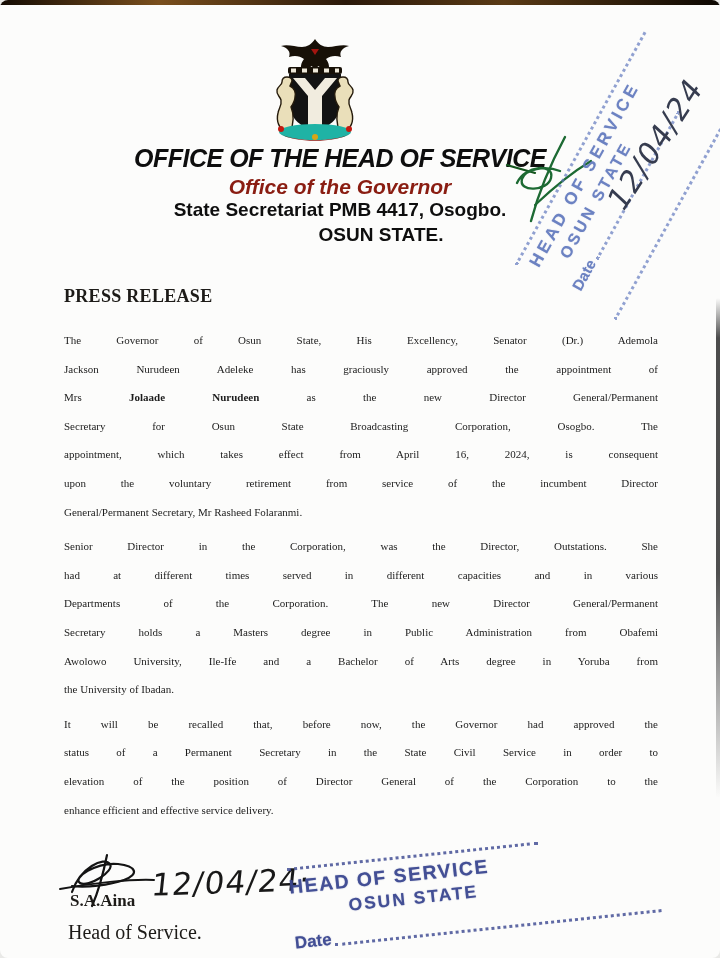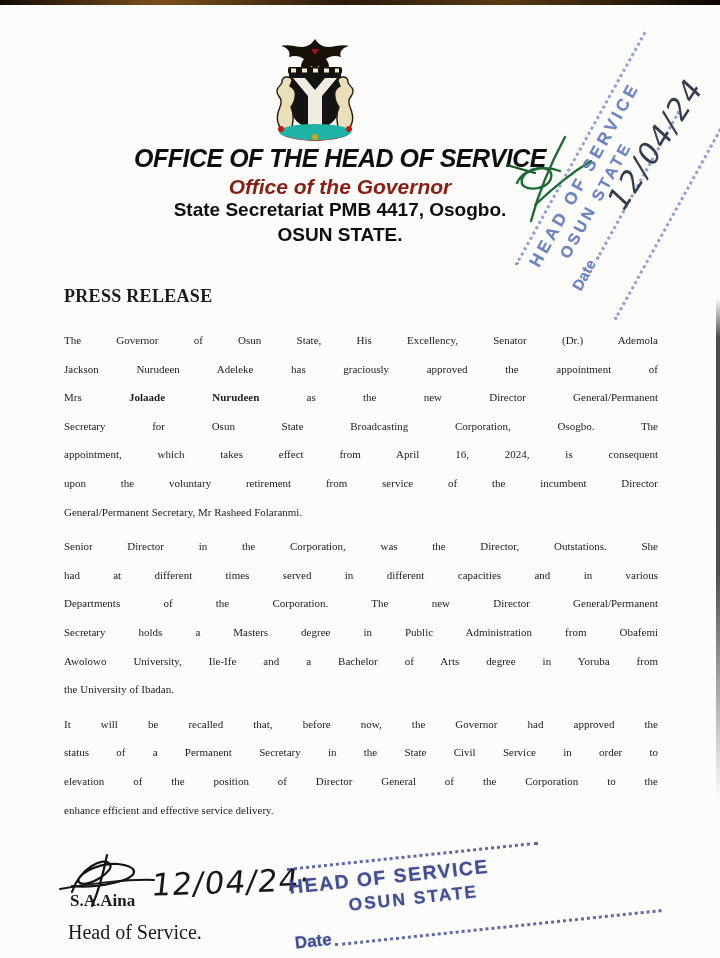--- a/index.html
+++ b/index.html
@@ -1,34 +1,35 @@
 <!DOCTYPE html>
 <html><head>
 <meta charset="utf-8">
 <style>
   html,body{margin:0;padding:0;background:#e9e9e7;}
   .page{
     position:relative;width:720px;height:958px;overflow:hidden;
     background:#fcfcfb;color:#1d1b18;
     font-family:"Liberation Serif",serif;
+    border-radius:8px;
   }
   
   .edge-top{position:absolute;top:0;left:0;width:100%;height:5px;
     background:linear-gradient(90deg,#140b03,#7a4f1d 22%,#2b190a 48%,#5a3a15 70%,#0c0702);}
   .edge-right{position:absolute;right:0;top:298px;width:4px;height:500px;border-radius:2px;
     background:linear-gradient(to bottom,rgba(40,40,40,0),rgba(45,45,45,.85) 8%,rgba(60,60,60,.9) 55%,rgba(90,90,90,0));}
 
   
   .emblem{position:absolute;left:250px;top:36px;width:130px;height:106px;}
   .hdr{position:absolute;left:0;width:680px;text-align:center;
     font-family:"Liberation Sans",sans-serif;font-weight:bold;color:#0e0e0e;}
   .hdr-office{top:144px;font-size:25px;font-style:italic;letter-spacing:-.5px;}
   .hdr-governor{top:175px;font-size:21px;font-style:italic;color:#8a1d12;}
   .hdr-address{top:199px;font-size:19px;}
-  .hdr-state{top:224px;font-size:19px;}
+  .hdr-state{top:224px;font-size:19px;margin-left:41px;}
 
   .green-mark{position:absolute;left:505px;top:133px;width:95px;height:95px;}
 
   
   .stamp{font-family:"Liberation Sans",sans-serif;font-weight:bold;}
   .stamp-top{
     position:absolute;left:497px;top:118px;width:250px;height:100px;
     transform:rotate(-61deg);color:#6078bd;opacity:.92;
     border-top:3px dotted rgba(96,120,189,.75);
     border-bottom:3px dotted rgba(96,120,189,.75);

